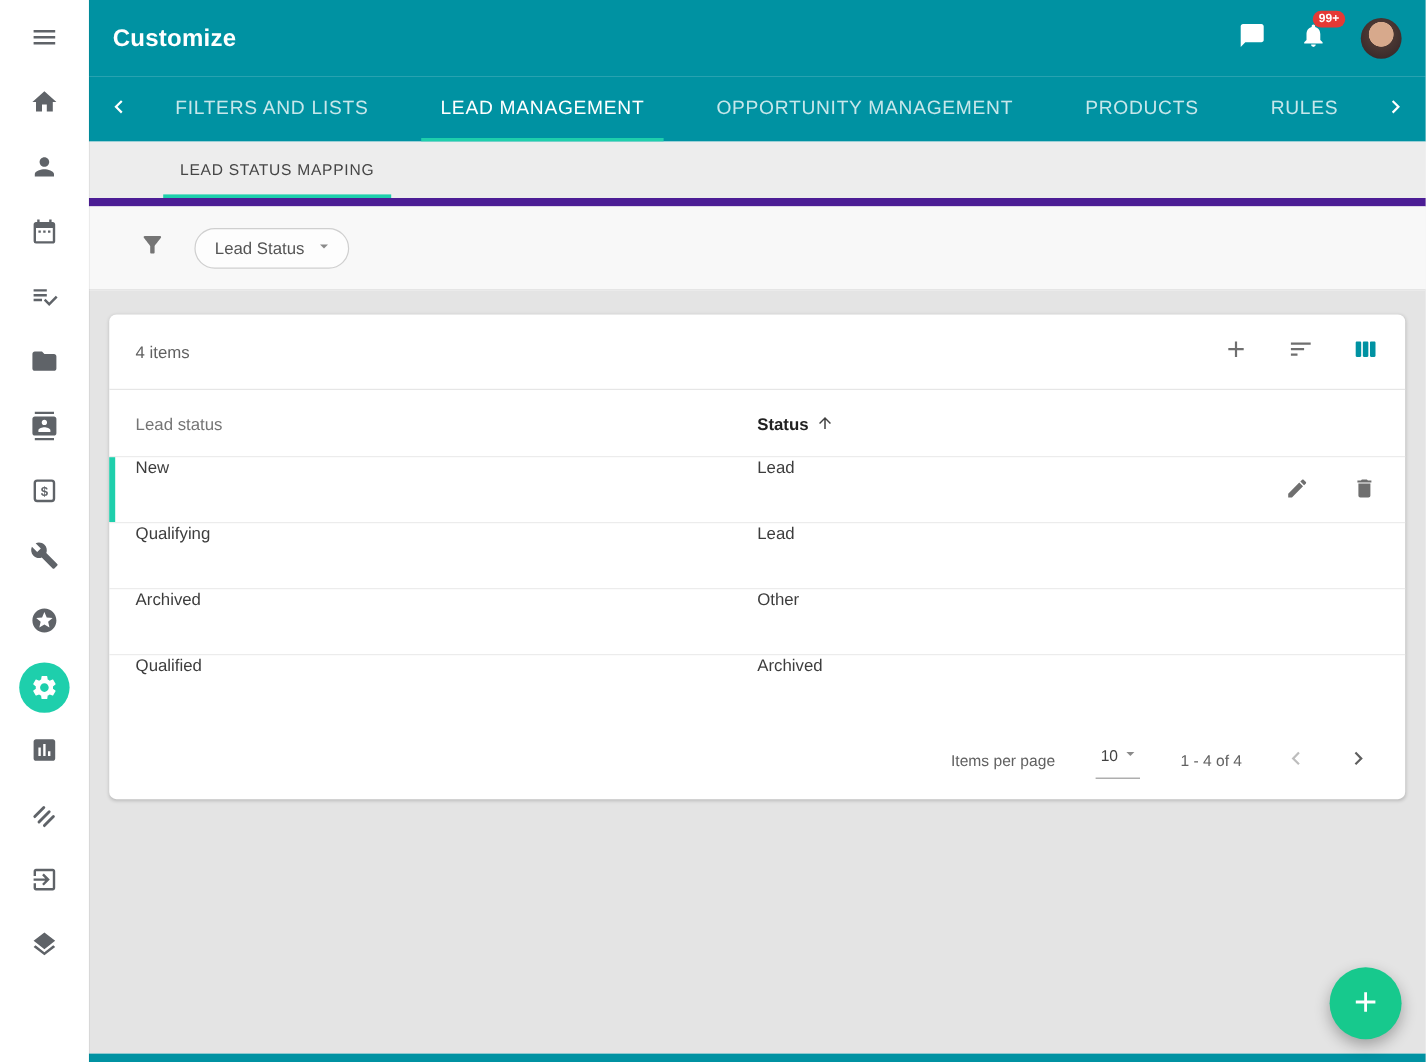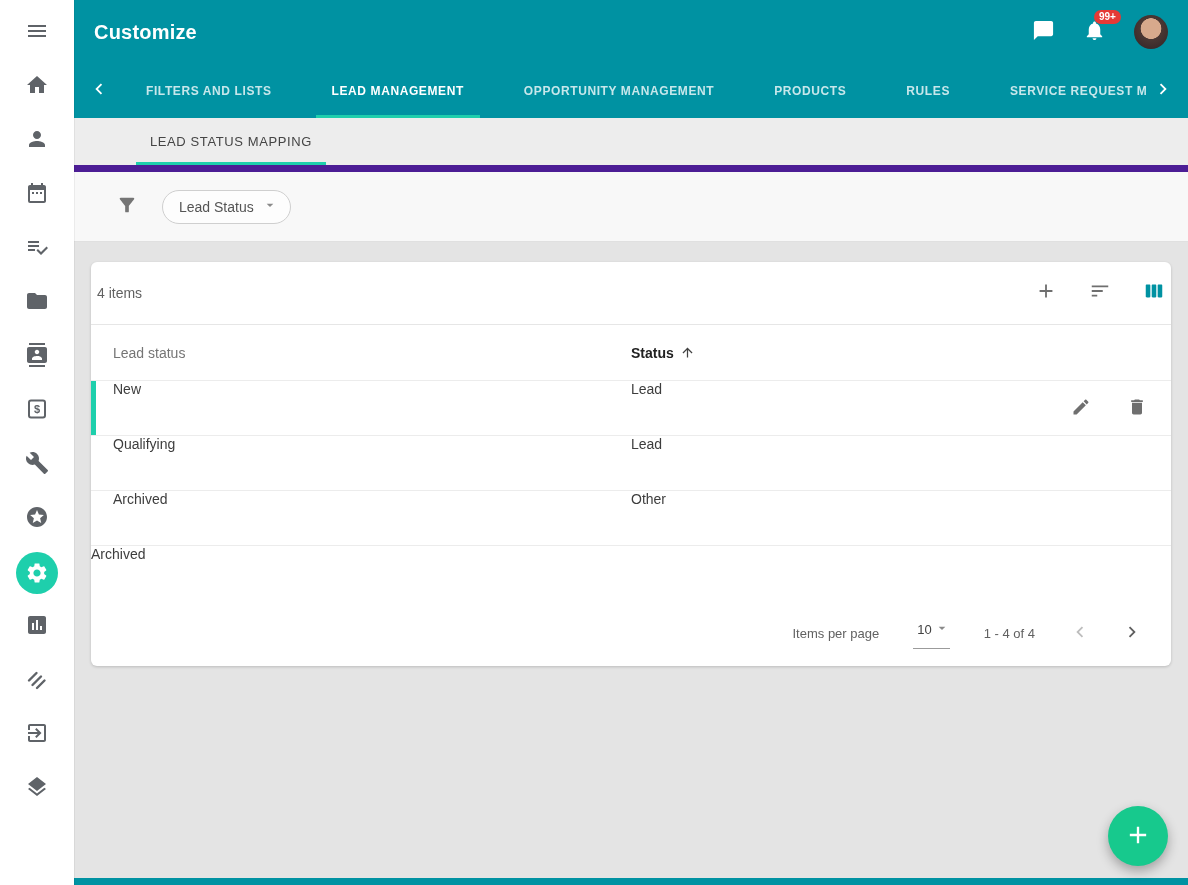--- a/index.html
+++ b/index.html
@@ -25,21 +25,21 @@
   .icon-btn { color:#fff; cursor:pointer; display:flex; align-items:center; justify-content:center; position:relative; }
   .icon-btn svg { width:23px; height:23px; }
   .badge { position:absolute; top:-9px; left:11px; background:#E53935; color:#fff; font-size:10px;
            font-weight:bold; border-radius:9px; padding:2px 5px; line-height:1; }
   .avatar { width:34px; height:34px; border-radius:50%; cursor:pointer; border:none;
             background: radial-gradient(circle at 50% 40%, #d7a98c 0%, #d7a98c 38%, #4a3733 40%, #302225 100%); }
 
   .tabbar { height:54px; background:#0092A2; display:flex; align-items:center; padding:0 8px; flex:none; }
   .tab-scroller { flex:1; display:flex; overflow:hidden; height:54px; }
   .tab { height:54px; display:flex; align-items:center; padding:0 30px; white-space:nowrap;
-         color:rgba(255,255,255,.78); font-size:12px; font-weight:700; letter-spacing:.6px;
+         color:rgba(255,255,255,.78); font-size:16px; font-weight:400; letter-spacing:.6px;
          position:relative; cursor:pointer; flex:none;text-align:right; }
   .tab.active { color:#fff; }
   .tab.active::after { content:""; position:absolute; left:14px; right:14px; bottom:0; height:3px; background:#1ECFAC; }
   .tab-nav { width:34px; height:54px; display:flex; align-items:center; justify-content:center; color:#fff; cursor:pointer; flex:none; }
   .tab-nav svg { width:22px; height:22px; }
 
   .subtab-bar { height:54px; background:#EDEDED; display:flex; align-items:stretch; padding-left:70px;
                 border-bottom:7px solid #4c1d95; flex:none; }
   .subtab { display:flex; align-items:center; padding:0 6px; font-size:13px; font-weight:500;
             letter-spacing:.6px; color:#454545; position:relative; cursor:pointer; }
@@ -49,21 +49,21 @@
                 border-bottom:1px solid #e0e0e0; flex:none; }
   .funnel { color:#757575; cursor:pointer; display:flex; }
   .funnel svg { width:22px; height:22px; }
   .chip { height:34px; border:1px solid #cfcfcf; border-radius:17px; background:#fdfdfd; display:flex;
           align-items:center; gap:8px; padding:0 12px 0 16px; font-size:14px; color:#555; cursor:pointer; }
   .chip svg { width:16px; height:16px; color:#8a8a8a; }
 
   .content { flex:1; background:#E4E4E4; padding:20px 17px; overflow:hidden; }
 
   .card { width:1080px; background:#fff; border-radius:6px; box-shadow:0 1px 3px rgba(0,0,0,.18); }
-  .card-header { height:62px; display:flex; align-items:center; padding:0 6px;gap:12px; }
+  .card-header { height:62px; display:flex; align-items:center; padding:0 22px;gap:12px; }
   .items-count { font-size:14px; color:#616161; }
   .card-tools { margin-left:auto; display:flex; align-items:center; gap:32px; }
   .tool-btn { color:#6f6f6f; cursor:pointer; display:flex; }
   .tool-btn svg { width:22px; height:22px; }
   .tool-btn.teal { color:#0092A2; }
 
   .thead { display:flex; align-items:center; height:56px; border-top:1px solid #e6e6e6; font-size:14px; }
   .cell-lead { flex:0 0 540px; padding-left:22px; }
   .cell-status { flex:1; display:flex; align-items:center; gap:6px; }
   .thead .cell-lead { color:#757575; cursor:pointer; }
@@ -297,20 +297,21 @@
           <span class="cell-lead">Qualifying</span>
           <span class="cell-status">Lead</span>
         </div>
 
         <div class="trow">
           <span class="cell-lead">Archived</span>
           <span class="cell-status">Other</span>
         </div>
 
         <div class="trow">
+          <span class="cell-lead">Qualified</span>
           <span class="cell-status">Archived</span>
         </div>
 
         <div class="tfoot">
           <span>Items per page</span>
           <span class="per-page">
             <span>10</span>
             <span><svg viewBox="0 0 24 24" fill="currentColor">
                   <path d="M7 10l5 5 5-5z"></path>
                 </svg></span>

